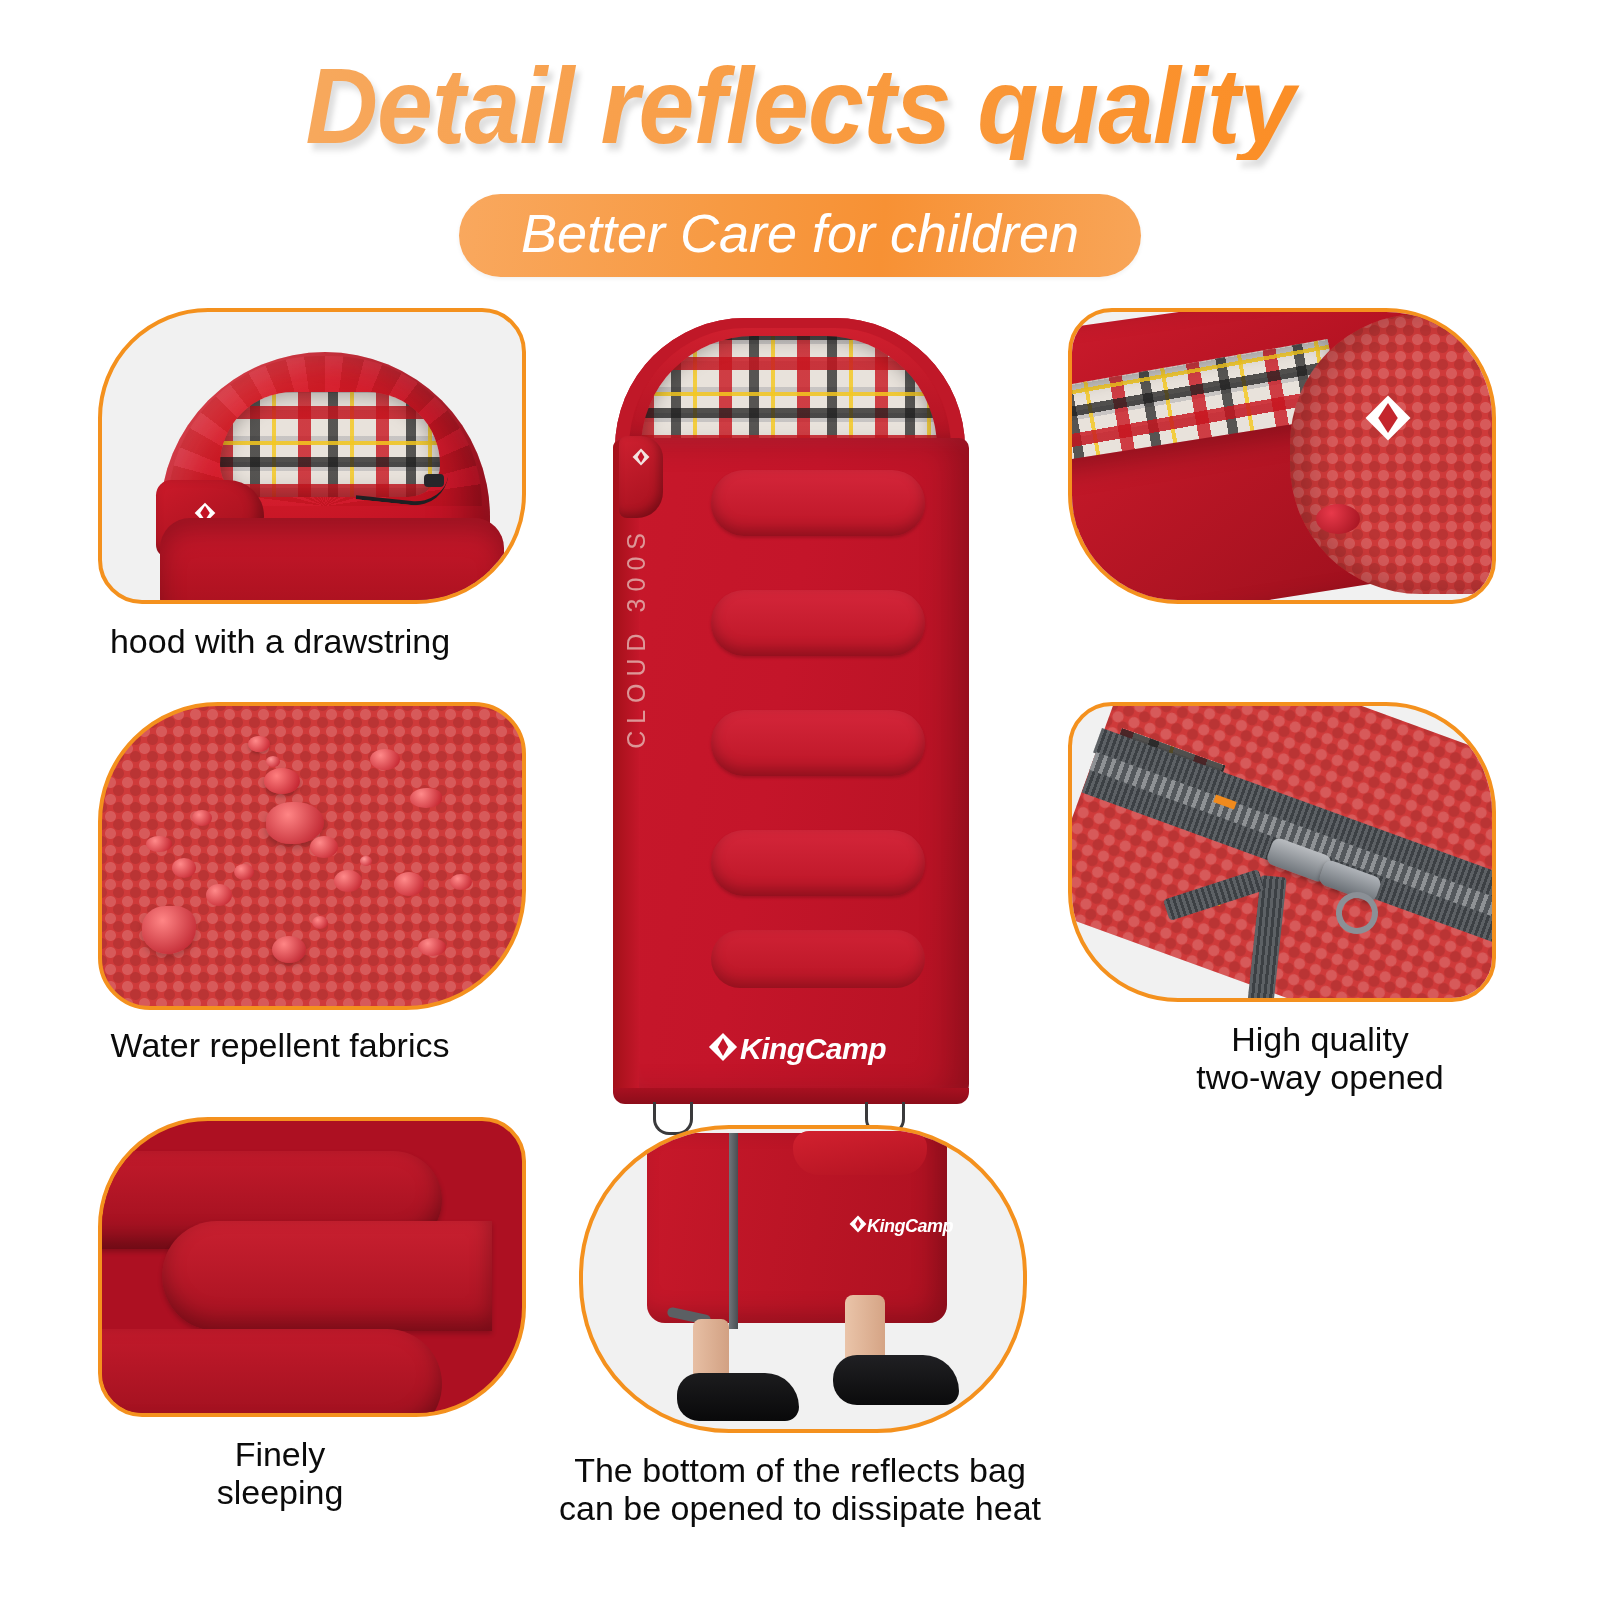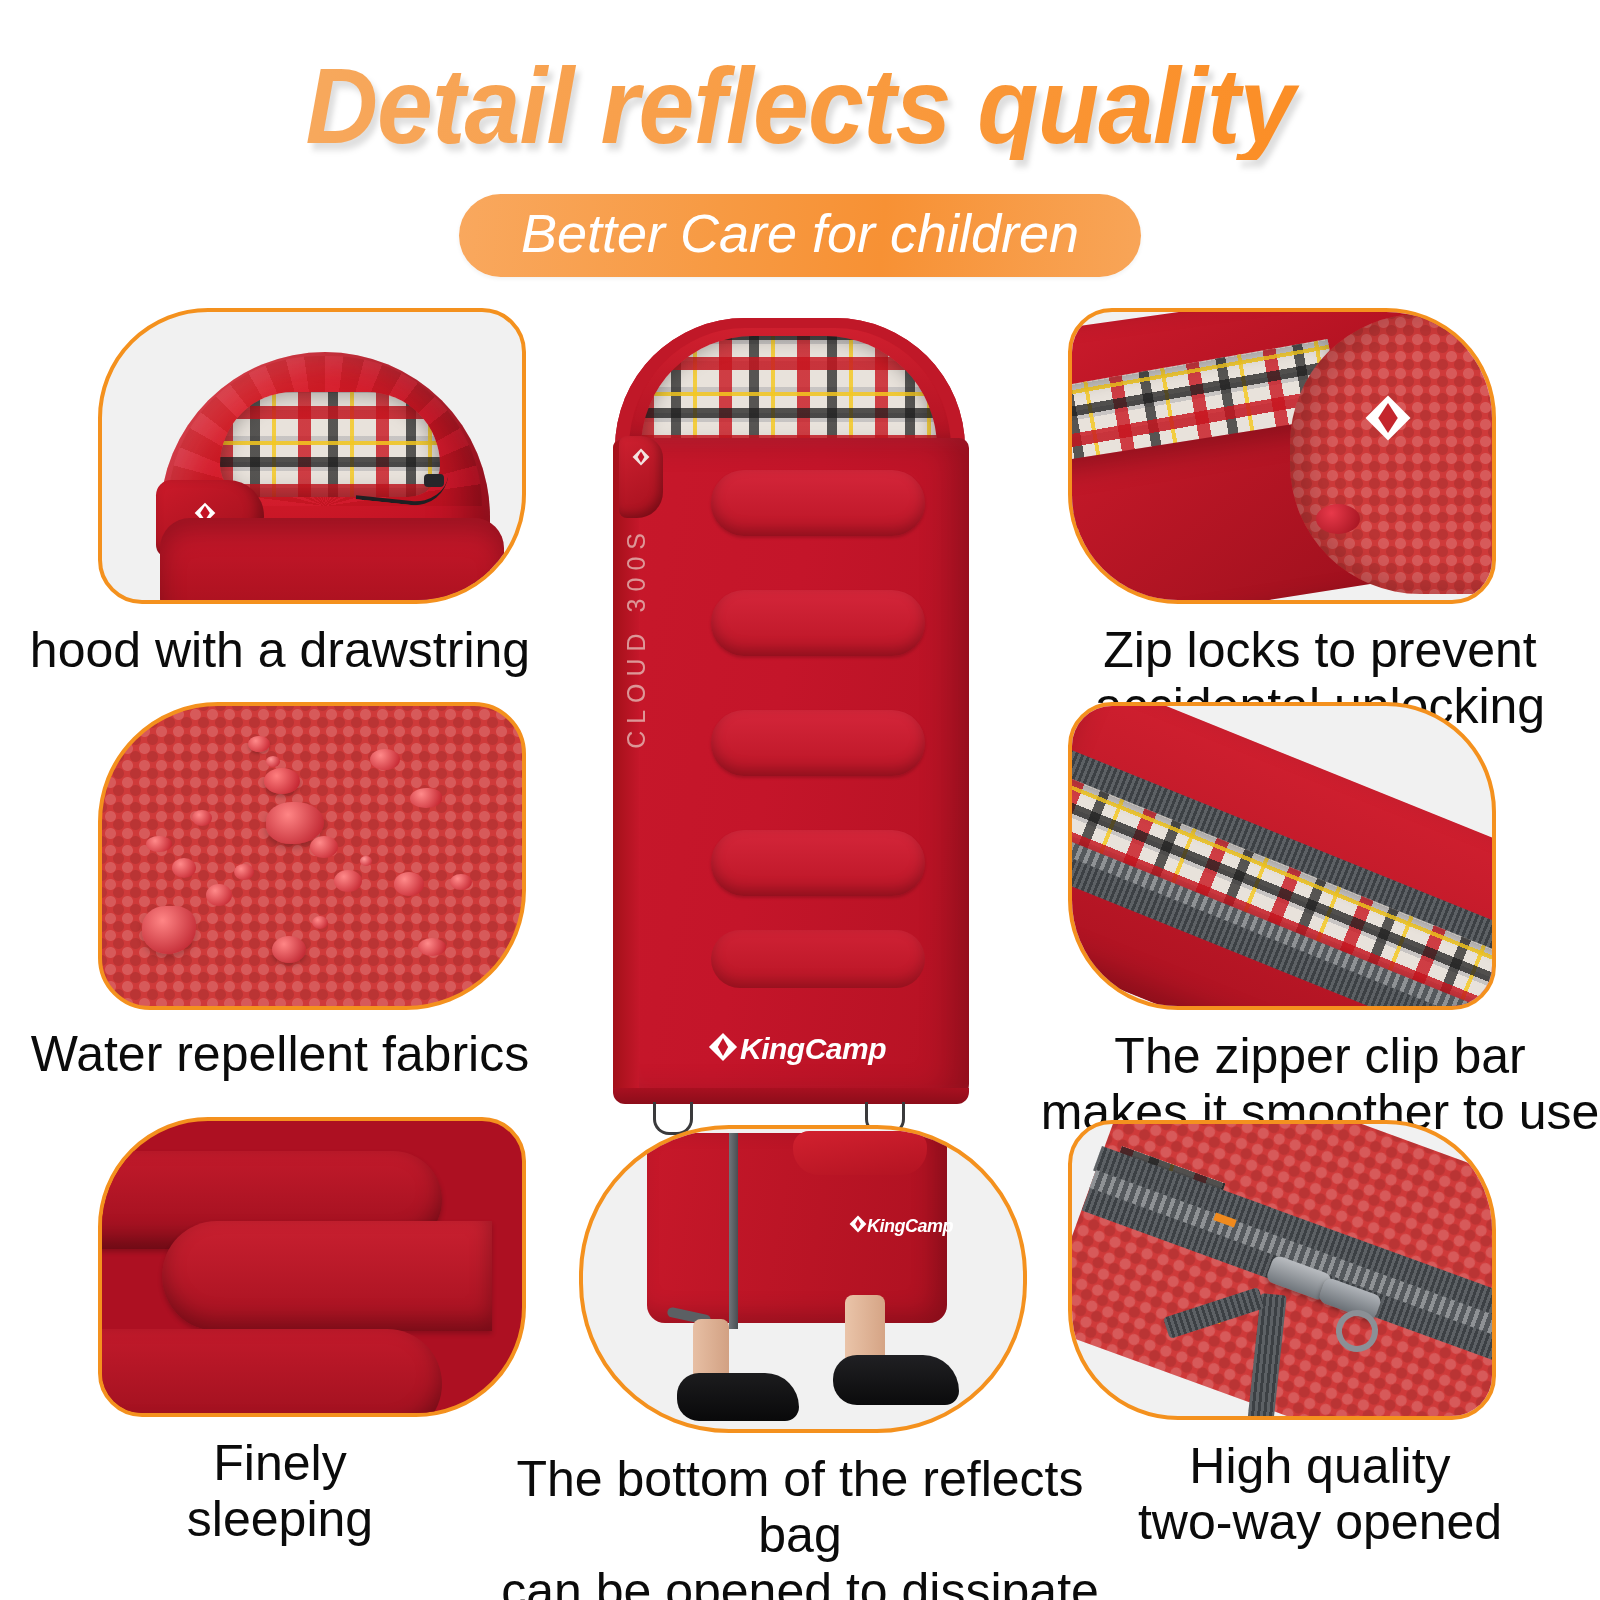--- a/index.html
+++ b/index.html
@@ -64,21 +64,21 @@
     overflow:hidden;
   }
   
   .blob{border-radius:110px 44px 110px 44px;}
   .blob2{border-radius:44px 110px 44px 110px;}
   .blobA{border-radius:120px 52px 120px 52px;}
 
   .caption{
     text-align:center;
     color:#0b0b0b;
-    font-size:50px;
+    font-size:34px;
     line-height:1.12;
     font-weight:normal;
     margin-top:16px;
     white-space:pre-line;
   }
 
   
   .hero{
     position:absolute;left:575px;top:318px;width:450px;height:810px;
   }
@@ -244,38 +244,22 @@
                   box-shadow:inset 14px 0 34px rgba(0,0,0,.22);"></div>
       <span class="logo-mark" style="position:absolute;left:292px;top:82px;">
         <svg width="48" height="48" viewBox="0 0 32 32">
             <polygon points="16,1 31,16 16,31 1,16" fill="#ffffff"></polygon>
             <polygon points="16,6 9.5,16 16,26 22.5,16" fill="#c4252c"></polygon>
           </svg>
       </span>
       <div style="position:absolute;left:244px;top:192px;width:44px;height:30px;border-radius:50%;
                   background:radial-gradient(circle at 35% 30%,#e8394a,#9d101c);"></div>
     </div>
-    <div class="caption" style="position:absolute;left:0;top:306px;width:560px;">Zip locks to prevent
-accidental unlocking</div>
-  </div>
-
-  <div class="cell" style="height:418px;">
-    <div class="photo-frame blob2" style="position:absolute;left:28px;top:10px;width:420px;height:300px;">
-      <div style="position:absolute;left:-30px;top:-90px;width:560px;height:280px;transform:rotate(22deg);
-                  background:linear-gradient(180deg,#cf1f2f,#ad1221);transform-origin:0 0;left:20px;top:-30px;
-                  box-shadow:inset 0 -14px 30px rgba(0,0,0,.2);"></div>
-      <div class="zip-web" style="position:absolute;left:-60px;top:20px;width:560px;height:34px;transform:rotate(22deg);transform-origin:0 0;"></div>
-      <div class="plaid" style="position:absolute;left:-72px;top:44px;width:560px;height:62px;transform:rotate(22deg);transform-origin:0 0;
-                  box-shadow:inset 0 0 14px rgba(0,0,0,.3);"></div>
-      <div class="zip-teeth" style="position:absolute;left:-84px;top:102px;width:560px;height:16px;transform:rotate(22deg);transform-origin:0 0;"></div>
-      <div class="zip-web" style="position:absolute;left:-90px;top:116px;width:560px;height:26px;transform:rotate(22deg);transform-origin:0 0;"></div>
-    </div>
-    <div class="caption" style="position:absolute;left:0;top:320px;width:560px;">The zipper clip bar
-makes it smoother to use</div>
-  </div>
+  </div>
+
 
   <div class="cell" style="height:400px;">
     <div class="photo-frame blob2" style="position:absolute;left:28px;top:10px;width:420px;height:292px;">
       <div class="honeycomb" style="position:absolute;left:70px;top:-80px;width:520px;height:300px;transform:rotate(20deg);transform-origin:0 0;"></div>
       <div class="plaid" style="position:absolute;left:50px;top:22px;width:110px;height:40px;transform:rotate(20deg);transform-origin:0 0;"></div>
       <div class="zip-web" style="position:absolute;left:30px;top:22px;width:460px;height:26px;transform:rotate(20deg);transform-origin:0 0;"></div>
       <div class="zip-teeth" style="position:absolute;left:24px;top:46px;width:470px;height:20px;transform:rotate(20deg);transform-origin:0 0;"></div>
       <div class="zip-web" style="position:absolute;left:18px;top:64px;width:470px;height:24px;transform:rotate(20deg);transform-origin:0 0;"></div>
       <div style="position:absolute;left:142px;top:92px;width:22px;height:8px;background:#f08a1d;transform:rotate(20deg);"></div>
       <div style="position:absolute;left:128px;top:188px;width:22px;height:9px;background:#f08a1d;transform:rotate(18deg);"></div>

